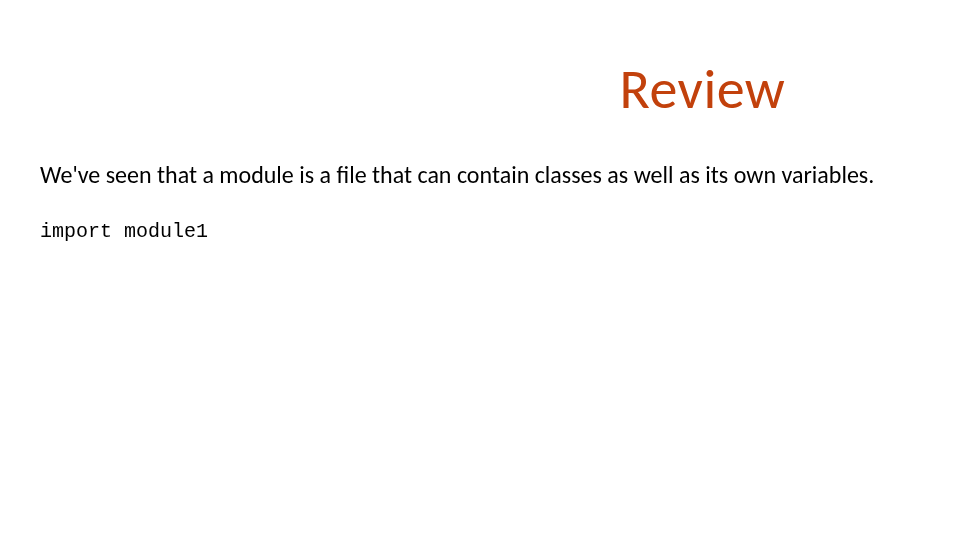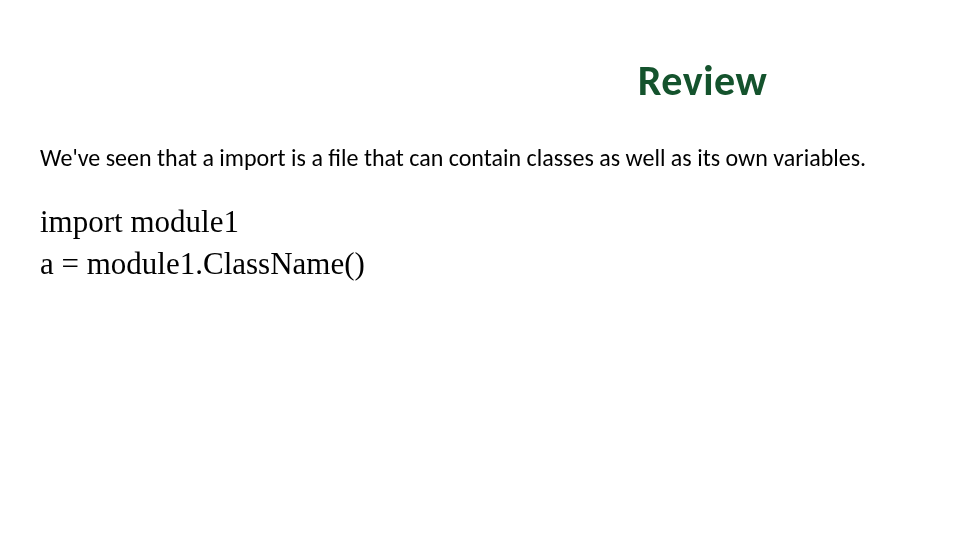--- a/index.html
+++ b/index.html
@@ -15,54 +15,53 @@
       color: #000000;
       overflow: hidden;
     }
     .slide {
       width: 100%;
       height: 100%;
       padding: 0;
       position: relative;
     }
     .title {
-      font-size: 42px;
-      font-weight: 700;
+      font-size: 56px;
+      font-weight: 400;
       text-align: center;
       margin-top: 55px;
       margin-left: 445px;
-      color: #14532d;
+      color: #c2410c;
       letter-spacing: 0.5px;
     }
     .content {
       padding: 38px 40px 0 40px;
     }
     .para {
       font-size: 24px;
       line-height: 1.2;
       margin-bottom: 28px;
       color: #000000;
       font-weight: 400;
     }
     .code-block {
-      font-family: Liberation Serif, serif;
-      font-size: 31px;
+      font-family: Liberation Mono, monospace;
+      font-size: 20px;
       line-height: 1.35;
       color: #000000;
     }
     .code-line {
       display: block;
       white-space: pre;
     }
   </style>
 </head>
 <body>
 
 <div class="slide">
   <h1 class="title">Review</h1>
   <div class="content">
-    <p class="para">We've seen that a import is a file that can contain classes as well as its own variables.</p>
+    <p class="para">We've seen that a module is a file that can contain classes as well as its own variables.</p>
     <div class="code-block">
       <span class="code-line">import module1</span>
-      <span class="code-line">a = module1.ClassName()</span>
     </div>
   </div>
 </div>
 
 </body></html>

